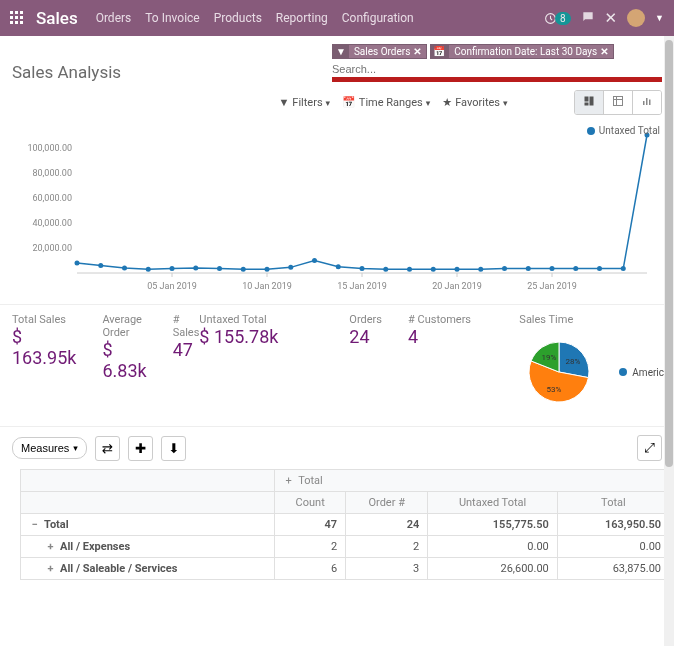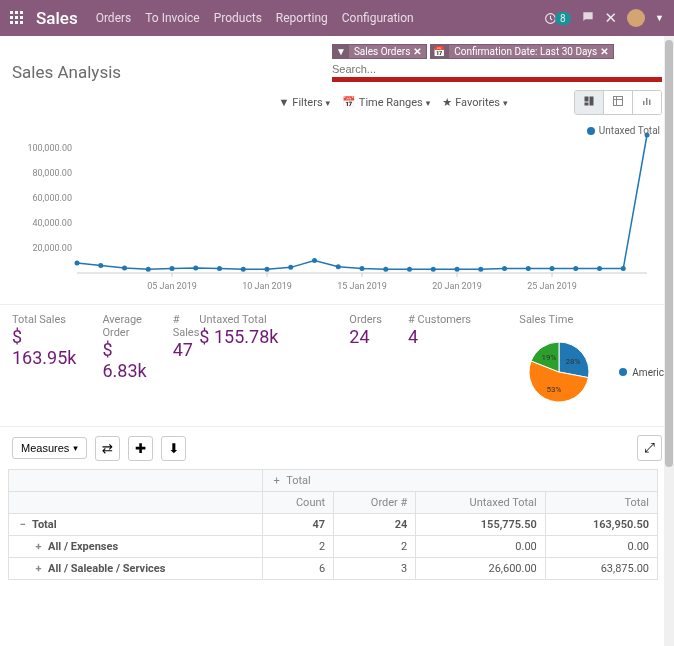--- a/index.html
+++ b/index.html
@@ -37,26 +37,26 @@
 .kpi-row{display:flex;padding:8px 12px 14px;gap:0;border-bottom:1px solid #eee}
 .kpi-col{flex:0 0 150px;display:flex;flex-direction:row;gap:26px}
 .kpi-label{font-size:11px;color:#888}
 .kpi-val{font-size:18px;color:#701a75;font-weight:400}
 .sales-teams{flex:1;padding-left:20px}
 .st-title{font-size:11px;color:#888;margin-bottom:6px}
 .pie-area{display:flex;align-items:center;gap:20px}
 .pie-legend{font-size:10px;display:flex;flex-direction:row;gap:4px}
 .pie-legend div{display:flex;align-items:center;gap:5px}
 .pivot-controls{padding:8px 12px;display:flex;align-items:center;gap:8px}
-.btn{border:1px solid #ccc;background:#fff;padding:4px 8px;font-size:11px;border-radius:3px;cursor:pointer;display:inline-flex;align-items:center;gap:4px}
+.btn{border:1px solid #ccc;background:#fff;padding:4px 8px;font-size:11px;border-radius:10px;cursor:pointer;display:inline-flex;align-items:center;gap:4px}
 .btn-icon{border:1px solid #ccc;background:#fff;padding:4px 6px;border-radius:3px;cursor:pointer}
 .pivot-right{margin-left:auto}
-table.pivot{width:calc(100% - 24px);margin:0 8px 12px;border-collapse:collapse;font-size:11px}
+table.pivot{width:calc(100% - 24px);margin:0 20px 12px;border-collapse:collapse;font-size:11px}
 table.pivot th,table.pivot td{border:1px solid #e0e0e0;padding:4px 8px}
-table.pivot thead th{background:#f8f9fa;font-weight:400;color:#888;text-align:right}
+table.pivot thead th{background:#f8f9fa;font-weight:400;color:#888;}
 table.pivot thead tr:first-child th:first-child{text-align:left}
 table.pivot tbody td{text-align:right;color:#555}
 table.pivot tbody th{text-align:left;font-weight:700;color:#555;background:#fff}
 .tot-row th,.tot-row td{font-weight:600;color:#333}
 .plusminus{display:inline-block;width:11px;text-align:center;margin-right:4px;cursor:pointer;color:#888}
 .indent1{padding-left:24px!important}
 .scrollbar{position:fixed;right:0;top:36px;bottom:0;width:10px;background:#f0f0f0}
 .scroll-thumb{background:#c0c0c0;width:8px;margin:0 auto;border-radius:4px}
 .caret{font-size:9px}
 </style>

